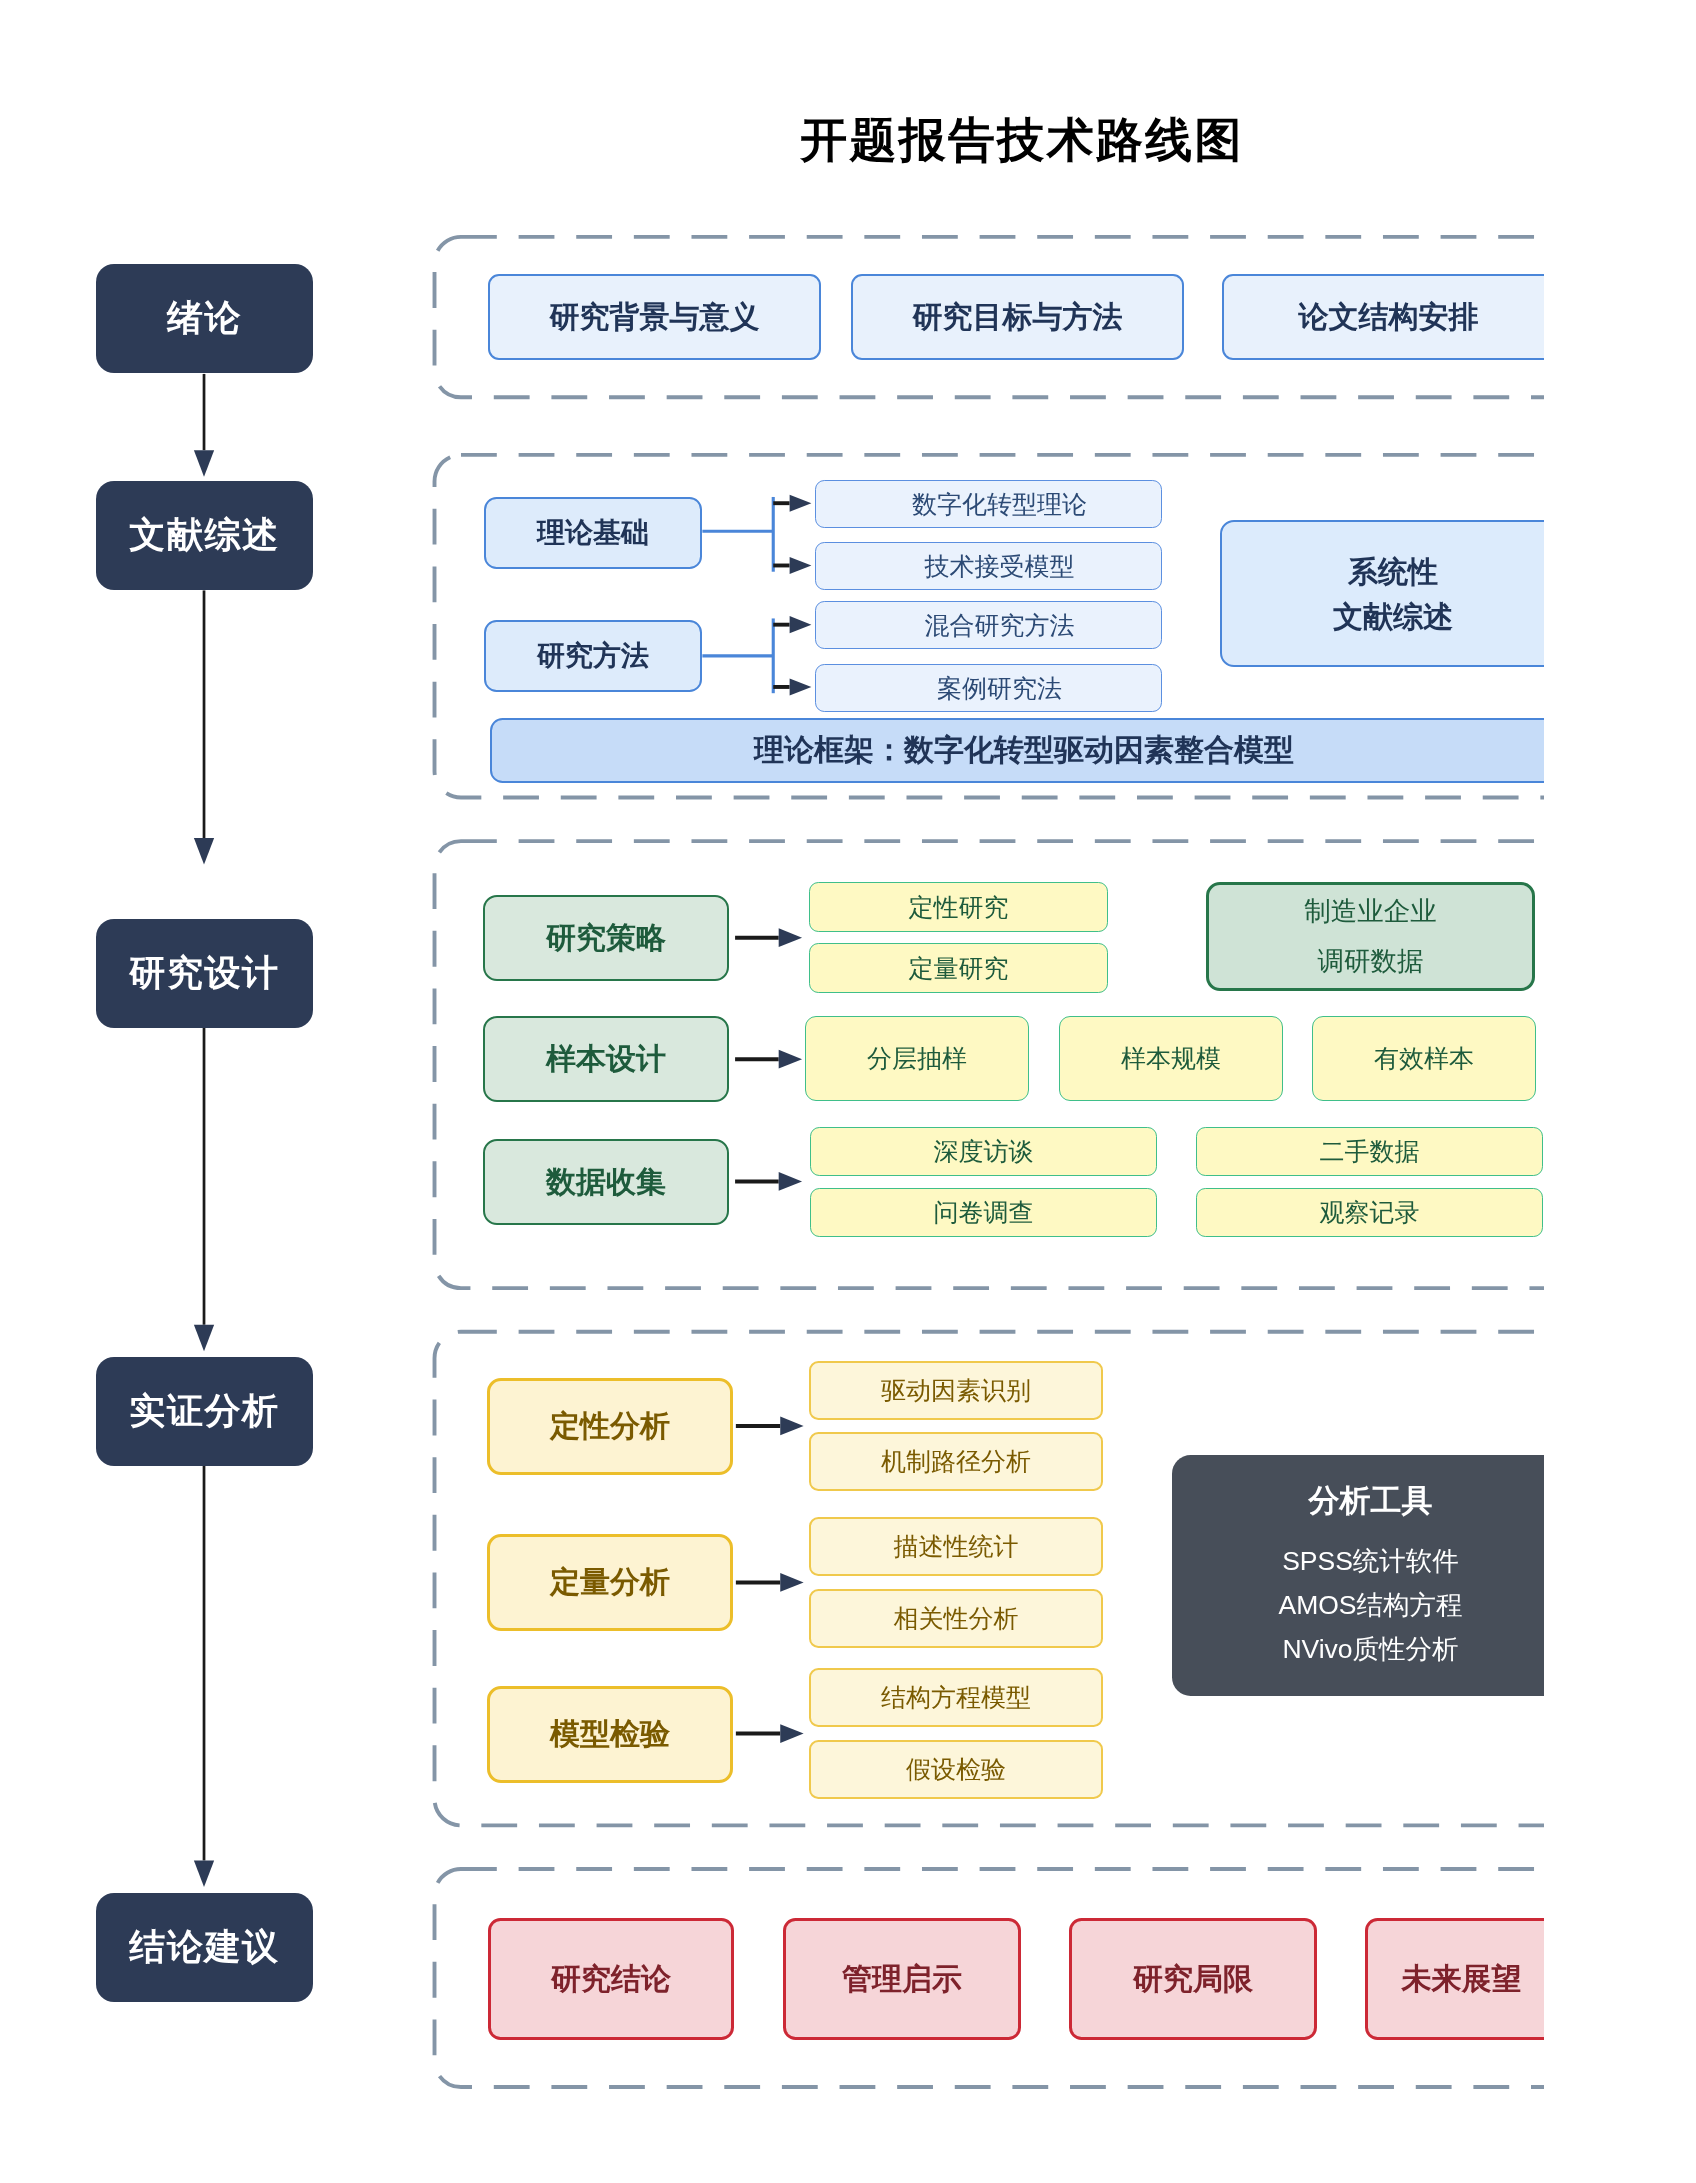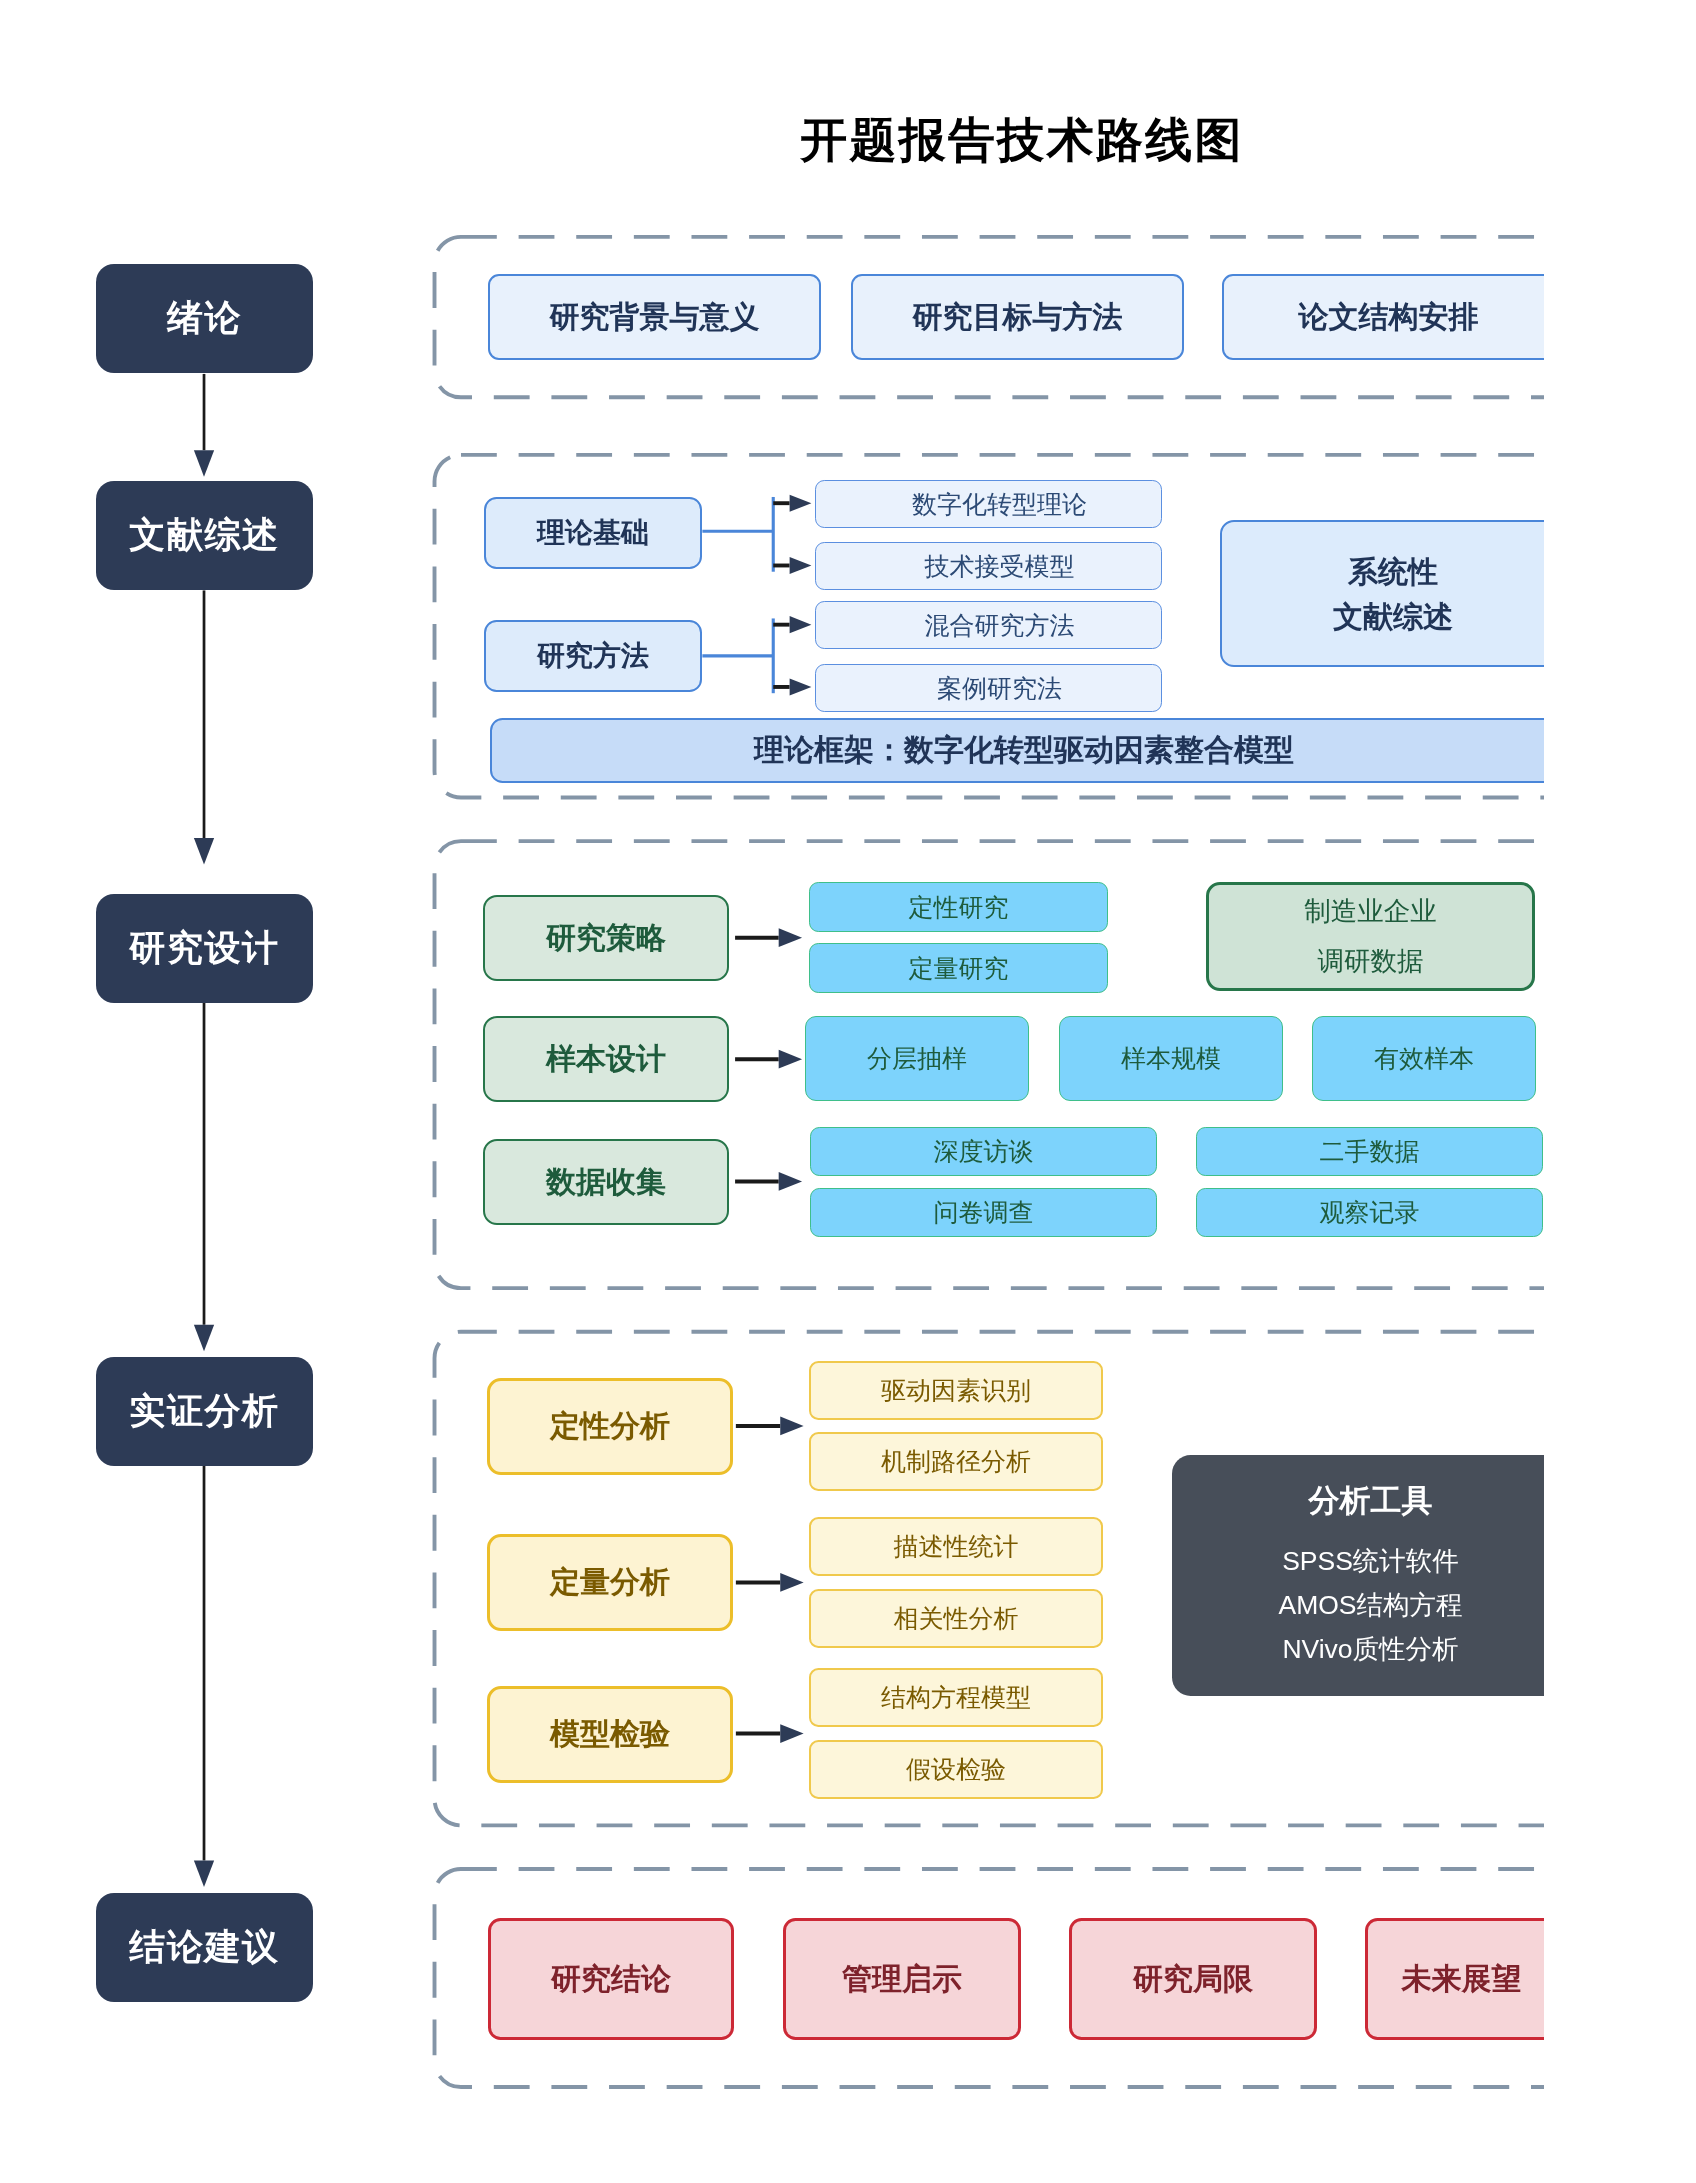--- a/index.html
+++ b/index.html
@@ -43,21 +43,21 @@
   .s2banner{
     left:490px;top:718px;width:1068px;height:65px;border-radius:12.5px;background:#c6dcf8;
     border:2.3px solid #4a86d9;color:#203457;font-size:30px;font-weight:700;
   }
   
   .s3p{
     left:483px;width:246px;height:86px;border-radius:14px;background:#d9e8dd;
     border:2.3px solid #27764a;color:#1e5b3c;font-size:30px;font-weight:700;
   }
   .s3c{
-    background:#7dd3fc;border:1.6px solid #3fbf8a;color:#1e5b3c;
+    background:#fef9c3;border:1.6px solid #3fbf8a;color:#1e5b3c;
     font-size:25px;font-weight:400;border-radius:9.3px;
   }
   .s3c1{left:809px;width:299px;height:50px;}
   .s3c2{top:1016px;width:224px;height:85px;border-radius:11px;}
   .s3c3{width:347px;height:49px;}
   .s3side{
     left:1206px;top:882px;width:329px;height:109px;border-radius:14px;background:#cfe3d6;
     border:3.1px solid #27764a;color:#1e5b3c;font-size:26.5px;font-weight:400;line-height:1.55;gap:8px;
   }
   
@@ -163,21 +163,21 @@
     <g>
       <line x1="945" y1="2226" x2="1002" y2="2226" stroke="#1a1a1a" stroke-width="5"></line>
       <polygon points="1002,2214 1002,2238 1032,2226" fill="#2d3b56"></polygon>
     </g>
   </svg>
 
   <div class="title">开题报告技术路线图</div>
 
   <div class="box stage" style="top:264px">绪论</div>
   <div class="box stage" style="top:481px">文献综述</div>
-  <div class="box stage" style="top:894px">研究设计</div>
+  <div class="box stage" style="top:919px">研究设计</div>
   <div class="box stage" style="top:1357px">实证分析</div>
   <div class="box stage" style="top:1893px">结论建议</div>
 
   <div class="box s1b" style="left:488px">研究背景与意义</div>
   <div class="box s1b" style="left:851px">研究目标与方法</div>
   <div class="box s1b" style="left:1222px">论文结构安排</div>
 
   <div class="box s2p" style="top:497px">理论基础</div>
   <div class="box s2p" style="top:620px">研究方法</div>
   <div class="box s2c" style="top:480px">数字化转型理论</div>

